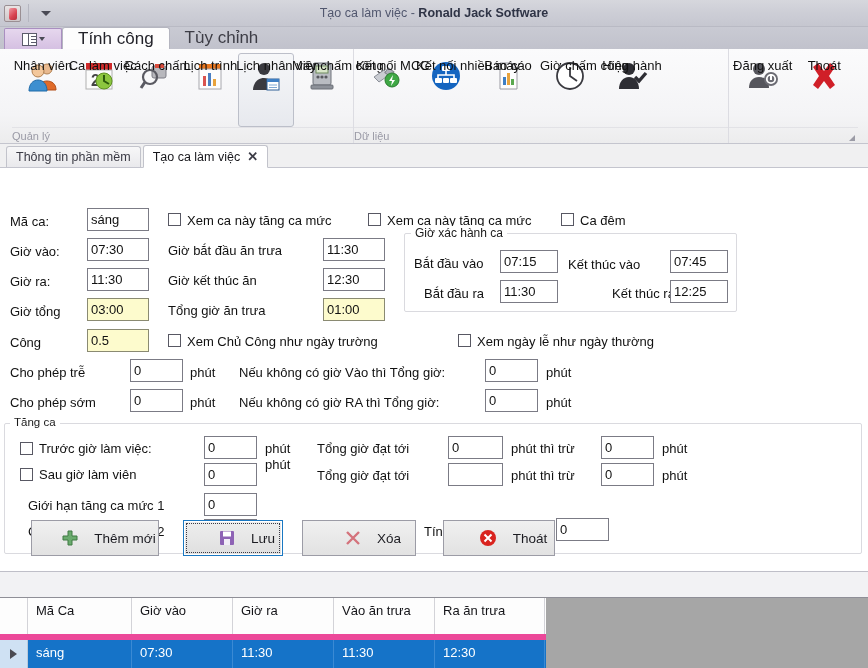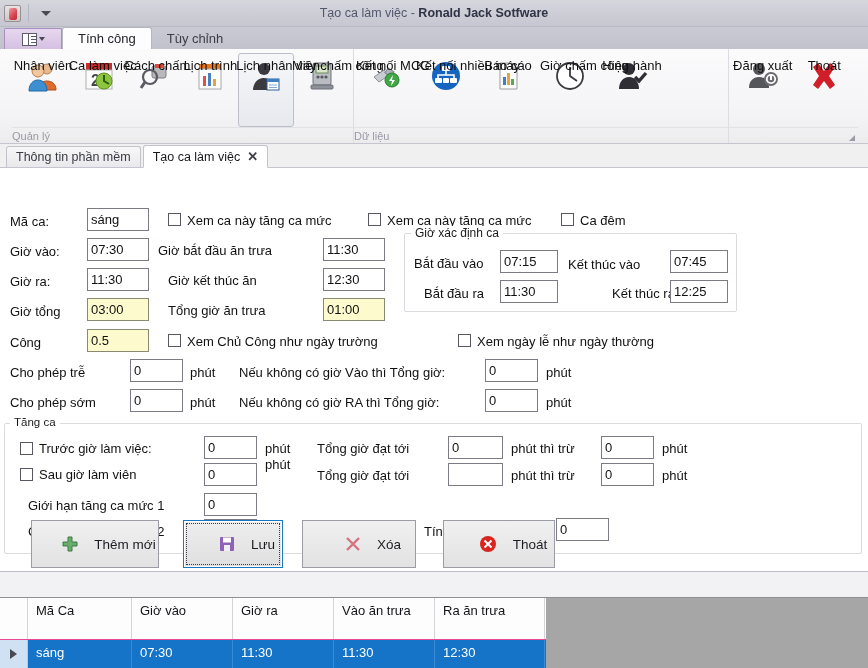--- a/index.html
+++ b/index.html
@@ -77,21 +77,21 @@
     content:""; position:absolute; left:8px; top:2px; width:5px; height:1px;
     background:#5b5b6b; box-shadow:0 3px 0 #5b5b6b, 0 6px 0 #5b5b6b;
   }
   .file-caret {
     width:0;height:0;border-left:3.5px solid transparent;border-right:3.5px solid transparent;
     border-top:4px solid #4a4a55;
   }
   .rtab {
     height:22px; padding:0 15px;
     display:flex; align-items:center;
-    font-size:13px; color:#3d3d46;
+    font-size:17px; color:#3d3d46;
   }
   .rtab.active {
     background:#fdfdfd;
     border:1px solid #b5b6c0; border-bottom:1px solid #fdfdfd;
     border-radius:3px 3px 0 0;
     height:23px; margin-bottom:-1px;
     color:#23232a;
   }
 
   
@@ -172,21 +172,21 @@
     position:absolute; border:1px solid #dadadf; border-radius:2px;
   }
   .grplab {
     position:absolute; background:#fff; padding:0 4px;
     font-size:12px; color:#1a1a1a;
   }
 
   
   .btnrow { position:absolute; left:0; right:0; top:340px; height:62px; }
   .fbtn {
-    position:absolute; height:48px;
+    position:absolute; height:36px;
     background: linear-gradient(to bottom,#f0f0f0,#e2e2e2);
     border:1px solid #9c9ca6;
     display:flex; align-items:center; justify-content:center; gap:16px;
     font-size:13.5px; color:#1c1c22;padding-left:28px;
   }
   .fbtn.focus {
     border:1px solid #1a78c2; box-shadow: inset 0 0 0 1px #ffffff;
     background: linear-gradient(to bottom,#eeeeee,#dfdfdf);
   }
   .fbtn.focus::after {
@@ -194,21 +194,21 @@
     border:1px dotted #3a3a44; pointer-events:none;
   }
 
   
   .grid {
     position:absolute; left:0; top:597px; width:868px; height:71px;
     background:#a6a6a6;
     border-top:1px solid #8f8f97;
   }
   .grid-inner { position:relative; width:546px; height:71px; background:#fff; }
-  .ghead { display:flex; height:42px; background:#fdfdfd; border-bottom:1px solid #ec4899; }
+  .ghead { display:flex; height:42px; background:#fdfdfd; border-bottom:6px solid #ec4899; }
   .gh {
     border-right:1px solid #d3d3d8;
     font-size:13px; color:#141418;
     padding:5px 0 0 8px; line-height:16px;
   }
   .gh.idx { width:28px; padding:0; }
   .grow { display:flex; height:28px; background:#1573c8; color:#fff; }
   .grow .gc { border-right:1px solid #3a8ad4; font-size:13px; padding:5px 0 0 8px; }
   .grow .gc.idx {
     width:28px; padding:0; background:#cfe1f3; color:#333;
@@ -429,42 +429,42 @@
   <input class="tin" style="left: 87px; top: 40px; width: 62px;" value="sáng">
   <span class="cb" style="left:168px; top:45px;"></span>
   <span class="lbl" style="left:187px; top:45px;">Xem ca này tăng ca mức</span>
   <span class="cb" style="left:368px; top:45px;"></span>
   <span class="lbl" style="left:387px; top:45px;">Xem ca này tăng ca mức</span>
   <span class="cb" style="left:561px; top:45px;"></span>
   <span class="lbl" style="left:580px; top:45px;">Ca đêm</span>
 
   <span class="lbl" style="left:10px; top:76px;">Giờ vào:</span>
   <input class="tin" style="left: 87px; top: 70px; width: 62px;" value="07:30">
-  <span class="lbl" style="left:158px; top:75px;">Giờ bắt đầu ăn trưa</span>
+  <span class="lbl" style="left:168px; top:75px;">Giờ bắt đầu ăn trưa</span>
   <input class="tin" style="left: 323px; top: 70px; width: 62px;" value="11:30">
 
   <span class="lbl" style="left:10px; top:106px;">Giờ ra:</span>
   <input class="tin" style="left: 87px; top: 100px; width: 62px;" value="11:30">
   <span class="lbl" style="left:168px; top:105px;">Giờ kết thúc ăn</span>
   <input class="tin" style="left: 323px; top: 100px; width: 62px;" value="12:30">
 
   <span class="lbl" style="left:10px; top:136px;">Giờ tổng</span>
   <input class="tin yellow" style="left: 87px; top: 130px; width: 62px;" value="03:00">
   <span class="lbl" style="left:168px; top:135px;">Tổng giờ ăn trưa</span>
   <input class="tin yellow" style="left: 323px; top: 130px; width: 62px;" value="01:00">
 
   <span class="lbl" style="left:10px; top:167px;">Công</span>
   <input class="tin yellow" style="left: 87px; top: 161px; width: 62px;" value="0.5">
   <span class="cb" style="left:168px; top:166px;"></span>
   <span class="lbl" style="left:187px; top:166px;">Xem Chủ Công như ngày trường</span>
   <span class="cb" style="left:458px; top:166px;"></span>
   <span class="lbl" style="left:477px; top:166px;">Xem ngày lễ như ngày thường</span>
 
   <div class="grpbox" style="left:404px; top:65px; width:333px; height:79px;"></div>
-  <span class="grplab" style="left:411px; top:58px;">Giờ xác định ca</span>
+  <span class="grplab" style="left:411px; top:58px;">Giờ xác hành ca</span>
   <span class="lbl" style="left:414px; top:88px;">Bắt đầu vào</span>
   <input class="tin" style="left: 500px; top: 82px; width: 58px;" value="07:15">
   <span class="lbl" style="left:568px; top:89px;">Kết thúc vào</span>
   <input class="tin" style="left: 670px; top: 82px; width: 58px;" value="07:45">
   <span class="lbl" style="left:424px; top:118px;">Bắt đầu ra</span>
   <input class="tin" style="left: 500px; top: 112px; width: 58px;" value="11:30">
   <span class="lbl" style="left:568px; top:118px;margin-left:44px;">Kết thúc ra</span>
   <input class="tin" style="left: 670px; top: 112px; width: 58px;" value="12:25">
 
   <span class="lbl" style="left:10px; top:197px;">Cho phép trễ</span>

